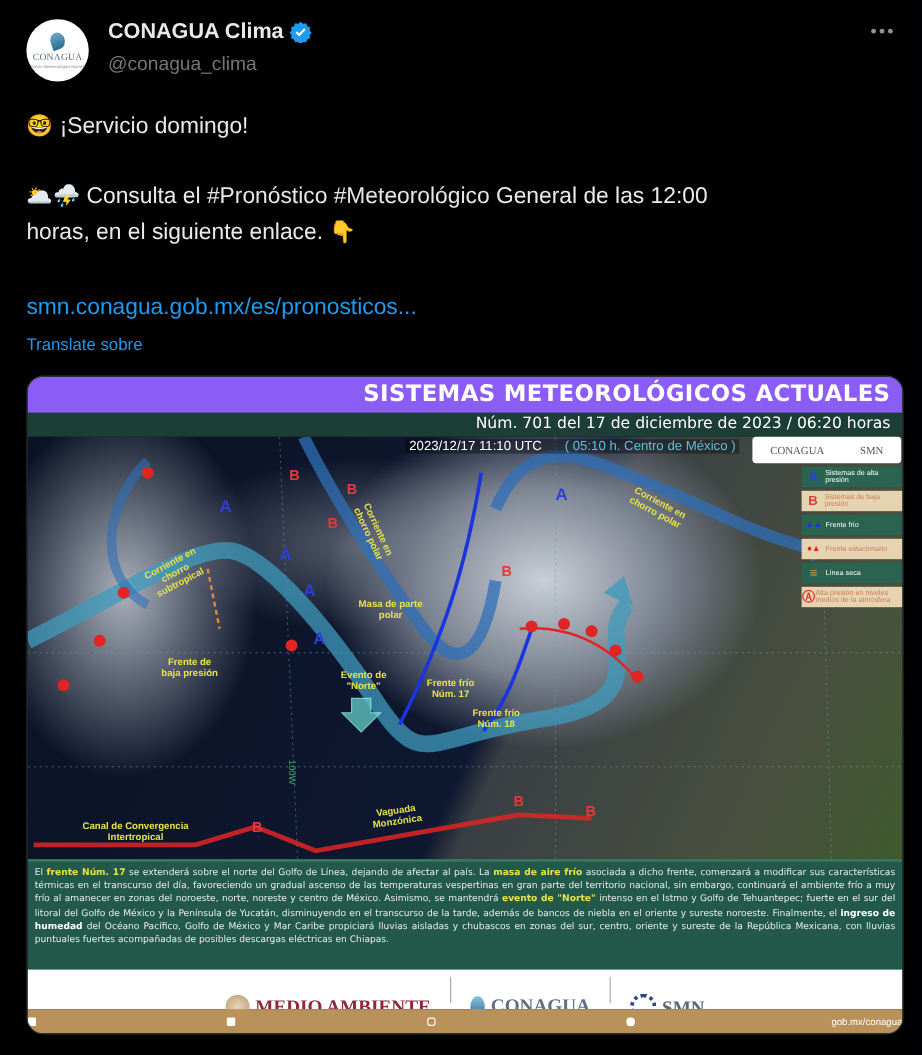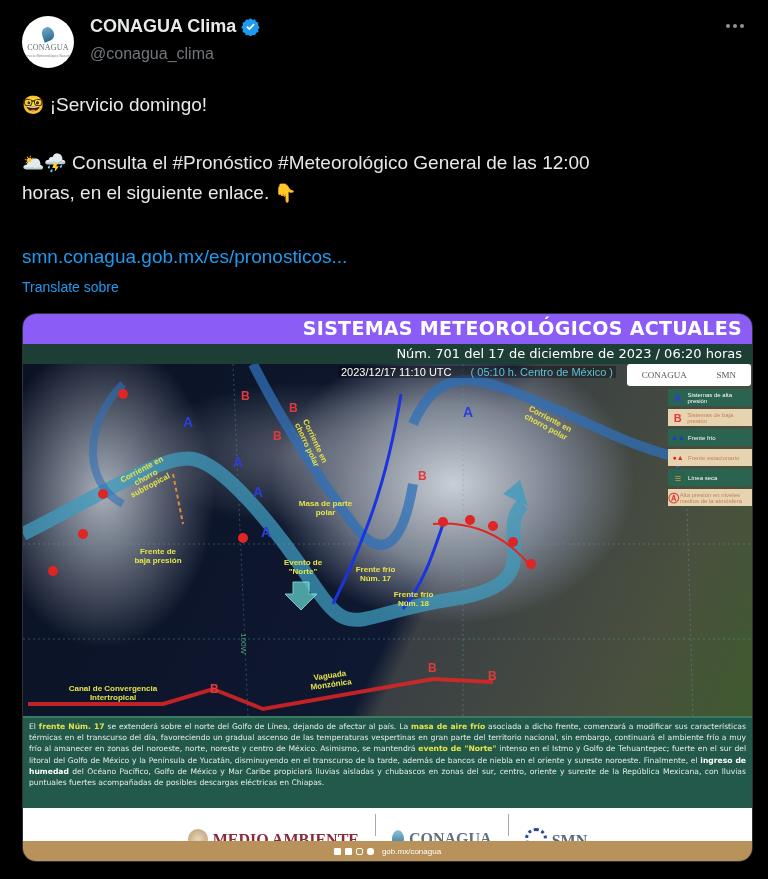--- a/index.html
+++ b/index.html
@@ -45,21 +45,21 @@
   .desc p{margin:3px 6px;font-family:"DejaVu Sans",sans-serif;font-size:7.6px;line-height:11.2px;color:#e6ebe8;text-align:justify;}
   .hl{color:#e6e34a;font-weight:bold;}
   .hw{color:#fff;font-weight:bold;}
   .footer-logos{position:absolute;left:0;top:494px;width:100%;height:33px;background:#fff;display:flex;align-items:center;justify-content:center;gap:16px;}
   .fl-item{font-family:"Liberation Serif",serif;font-size:16px;font-weight:bold;display:flex;align-items:flex-end;gap:5px;margin-top:28px;}
   .fl-item.ma{color:#8b2a3a;}
   .fl-item.cg{color:#607080;}
   .fl-item.smn{color:#5a6a7a;}
   .fl-sep{width:1px;height:22px;background:#aaa;}
   .fl-emblem{width:20px;height:20px;border-radius:50%;background:radial-gradient(#e8d6b8,#b89a70);}
-  .social-bar{position:absolute;left:0;top:527px;width:100%;height:20px;background:#b8925a;display:flex;align-items:center;justify-content:center;gap:4px;font-size:8px;color:#fff;}
+  .social-bar{position:absolute;left:0;top:527px;width:100%;height:20px;background:#b8925a;display:flex;align-items:center;justify-content:space-between;gap:4px;font-size:8px;color:#fff;}
   .sbox{width:7px;height:7px;background:#fff;border-radius:1px;}
   svg.overlay{position:absolute;left:0;top:50px;}
 </style>
 </head>
 <body>
 
 <div class="header">
   <div class="avatar">
     <div class="logo-drop"></div>
     <div class="av-text">CONAGUA</div>

